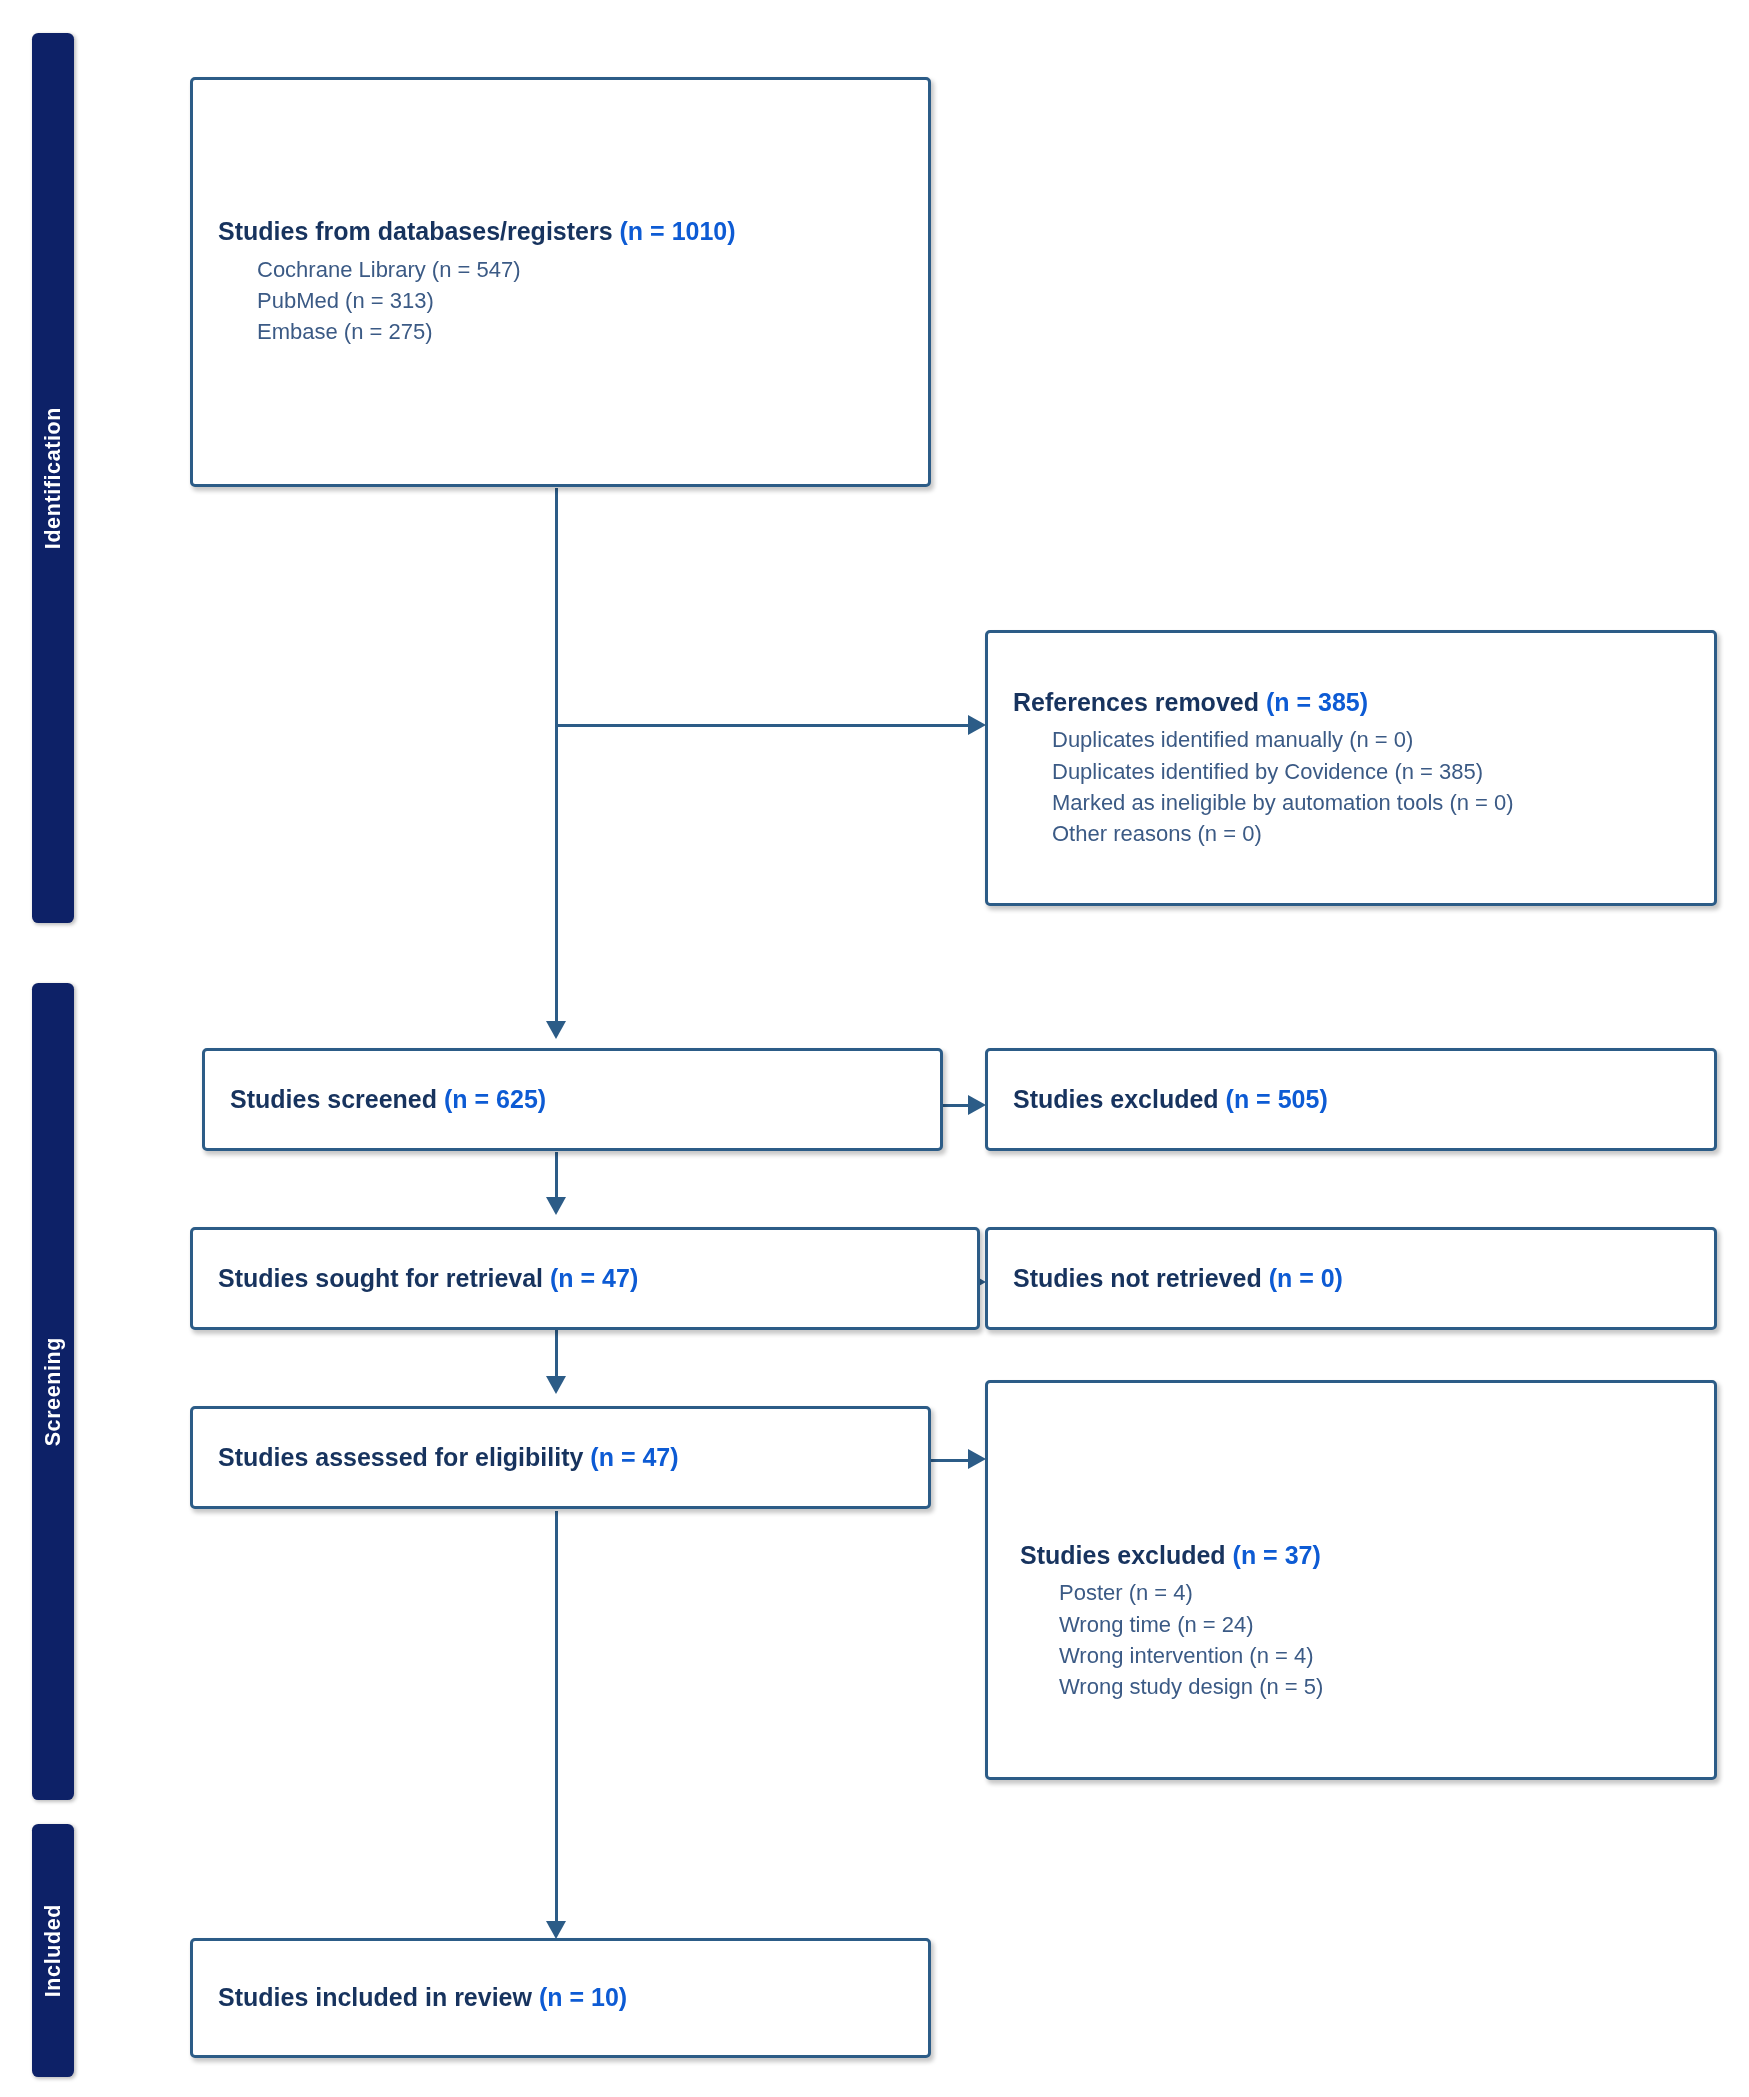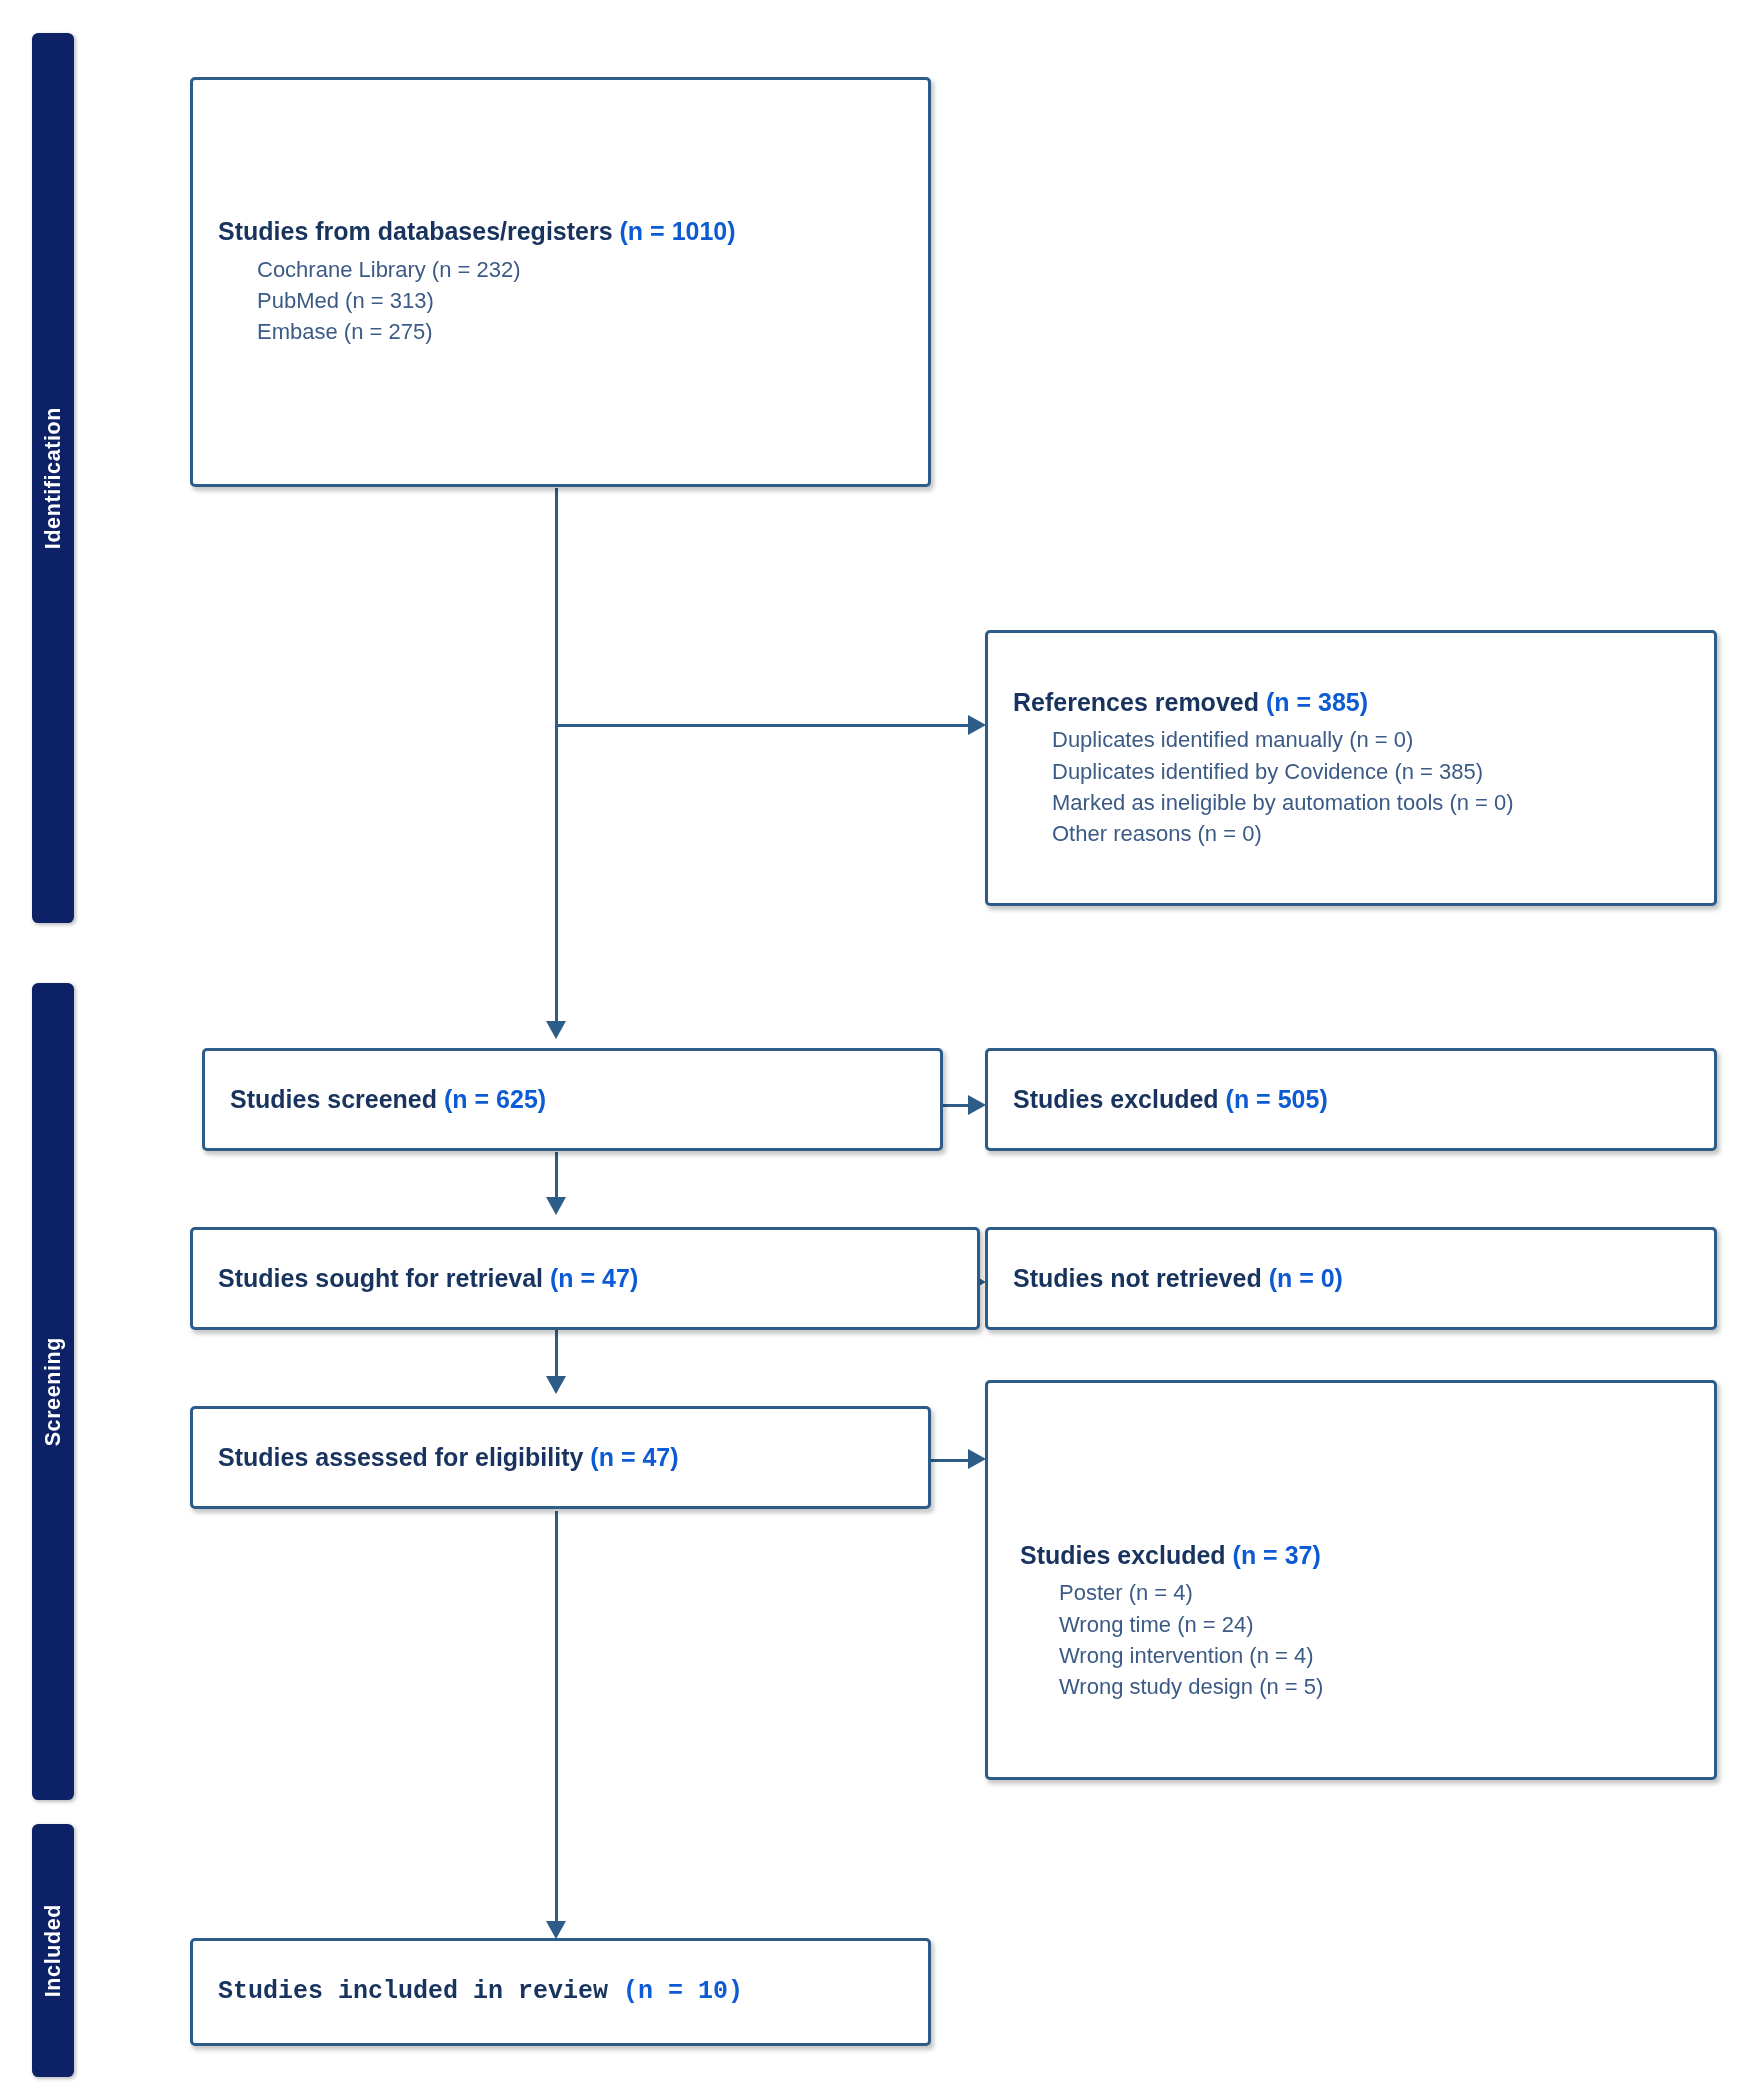--- a/index.html
+++ b/index.html
@@ -146,21 +146,21 @@
   <div class="conn conn-v" style="left:555px; top:1511px; height:421px;"></div>
   <div class="arrow-down" style="left:546px; top:1921px;"></div>
 
   <div class="flow-box" style="left:190px; top:77px; width:741px; height:410px;">
     <div class="box-inner">
       <div class="box-title">
         <span>Studies from databases/registers</span>
         <span class="count">(n = 1010)</span>
       </div>
       <ul class="sub-list">
-        <li>Cochrane Library (n = 232)</li>
+        <li>Cochrane Library (n = 547)</li>
         <li>PubMed (n = 313)</li>
         <li>Embase (n = 275)</li>
       </ul>
     </div>
   </div>
 
   <div class="flow-box" style="left:985px; top:586px; width:732px; height:276px;margin-top:44px;">
     <div class="box-inner">
       <div class="box-title">
         <span>References removed</span>
@@ -228,21 +228,21 @@
       </div>
       <ul class="sub-list">
         <li>Poster (n = 4)</li>
         <li>Wrong time (n = 24)</li>
         <li>Wrong intervention (n = 4)</li>
         <li>Wrong study design (n = 5)</li>
       </ul>
     </div>
   </div>
 
-  <div class="flow-box" style="left:190px; top:1938px; width:741px; height:108px;font-family:Liberation Mono, monospace;">
+  <div class="flow-box" style="left:190px; top:1938px; width:741px; height:120px;">
     <div class="box-inner">
       <div class="box-title">
         <span>Studies included in review</span>
         <span class="count">(n = 10)</span>
       </div>
     </div>
   </div>
 
 </div>
 

